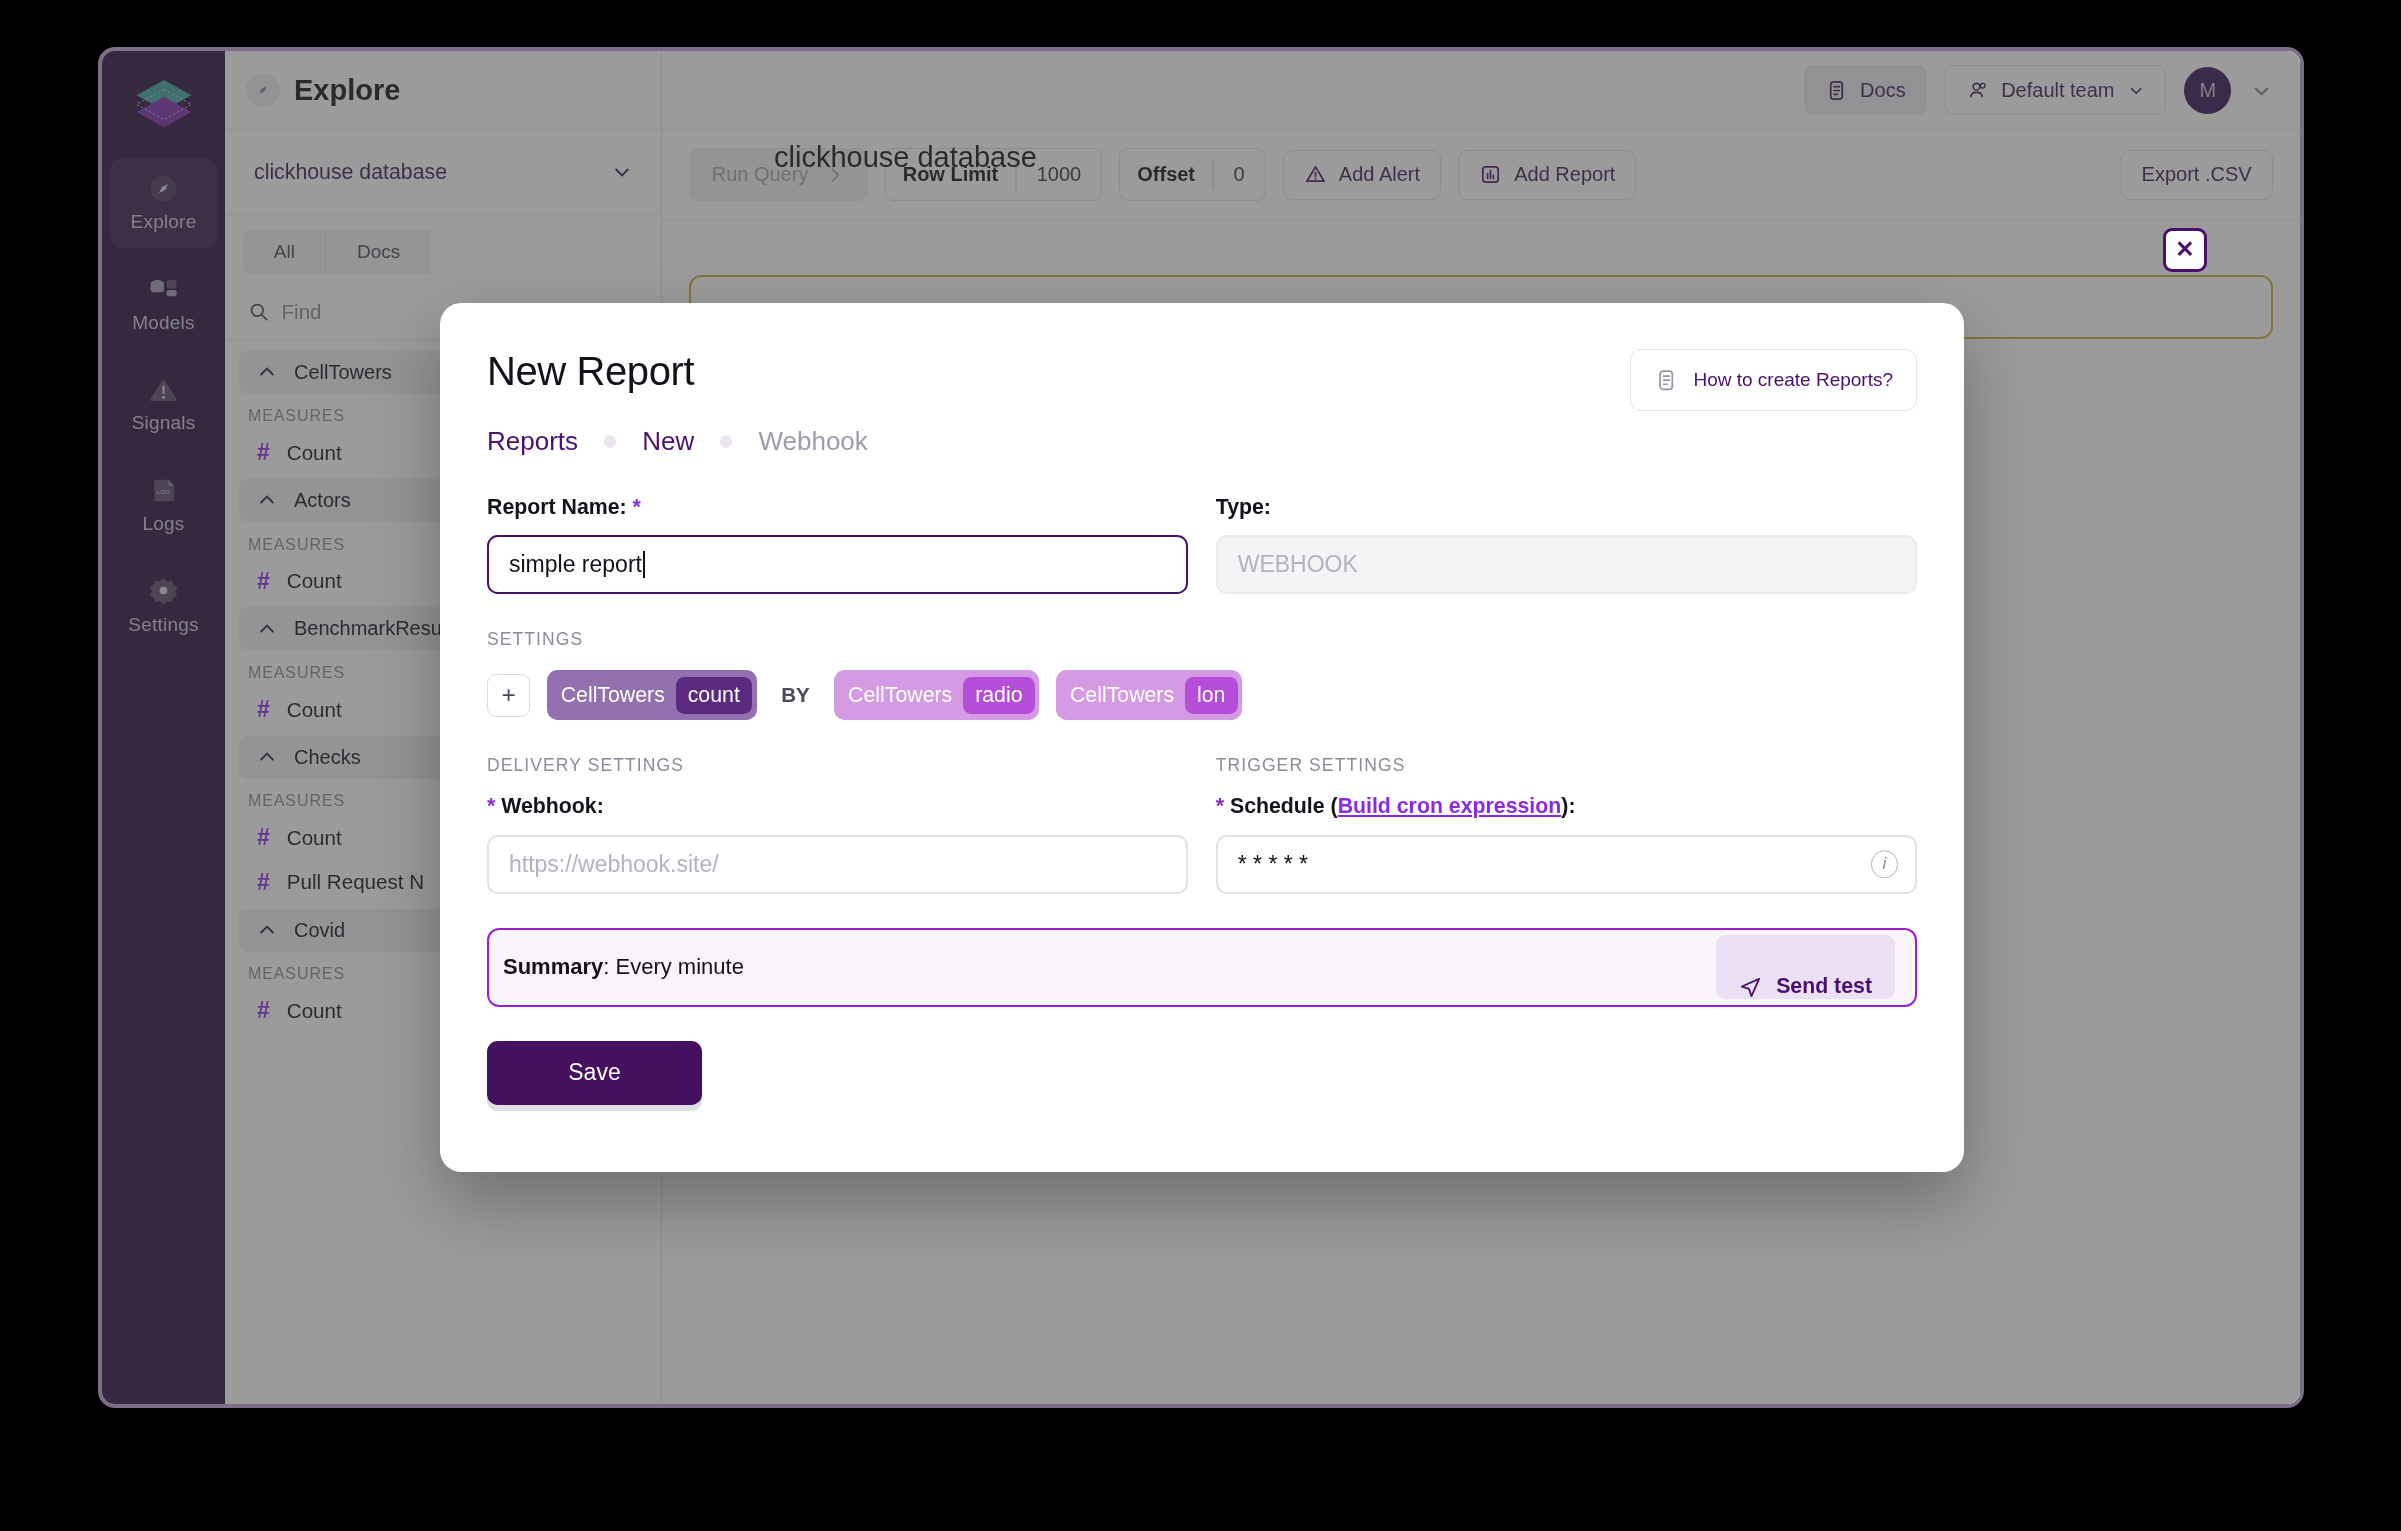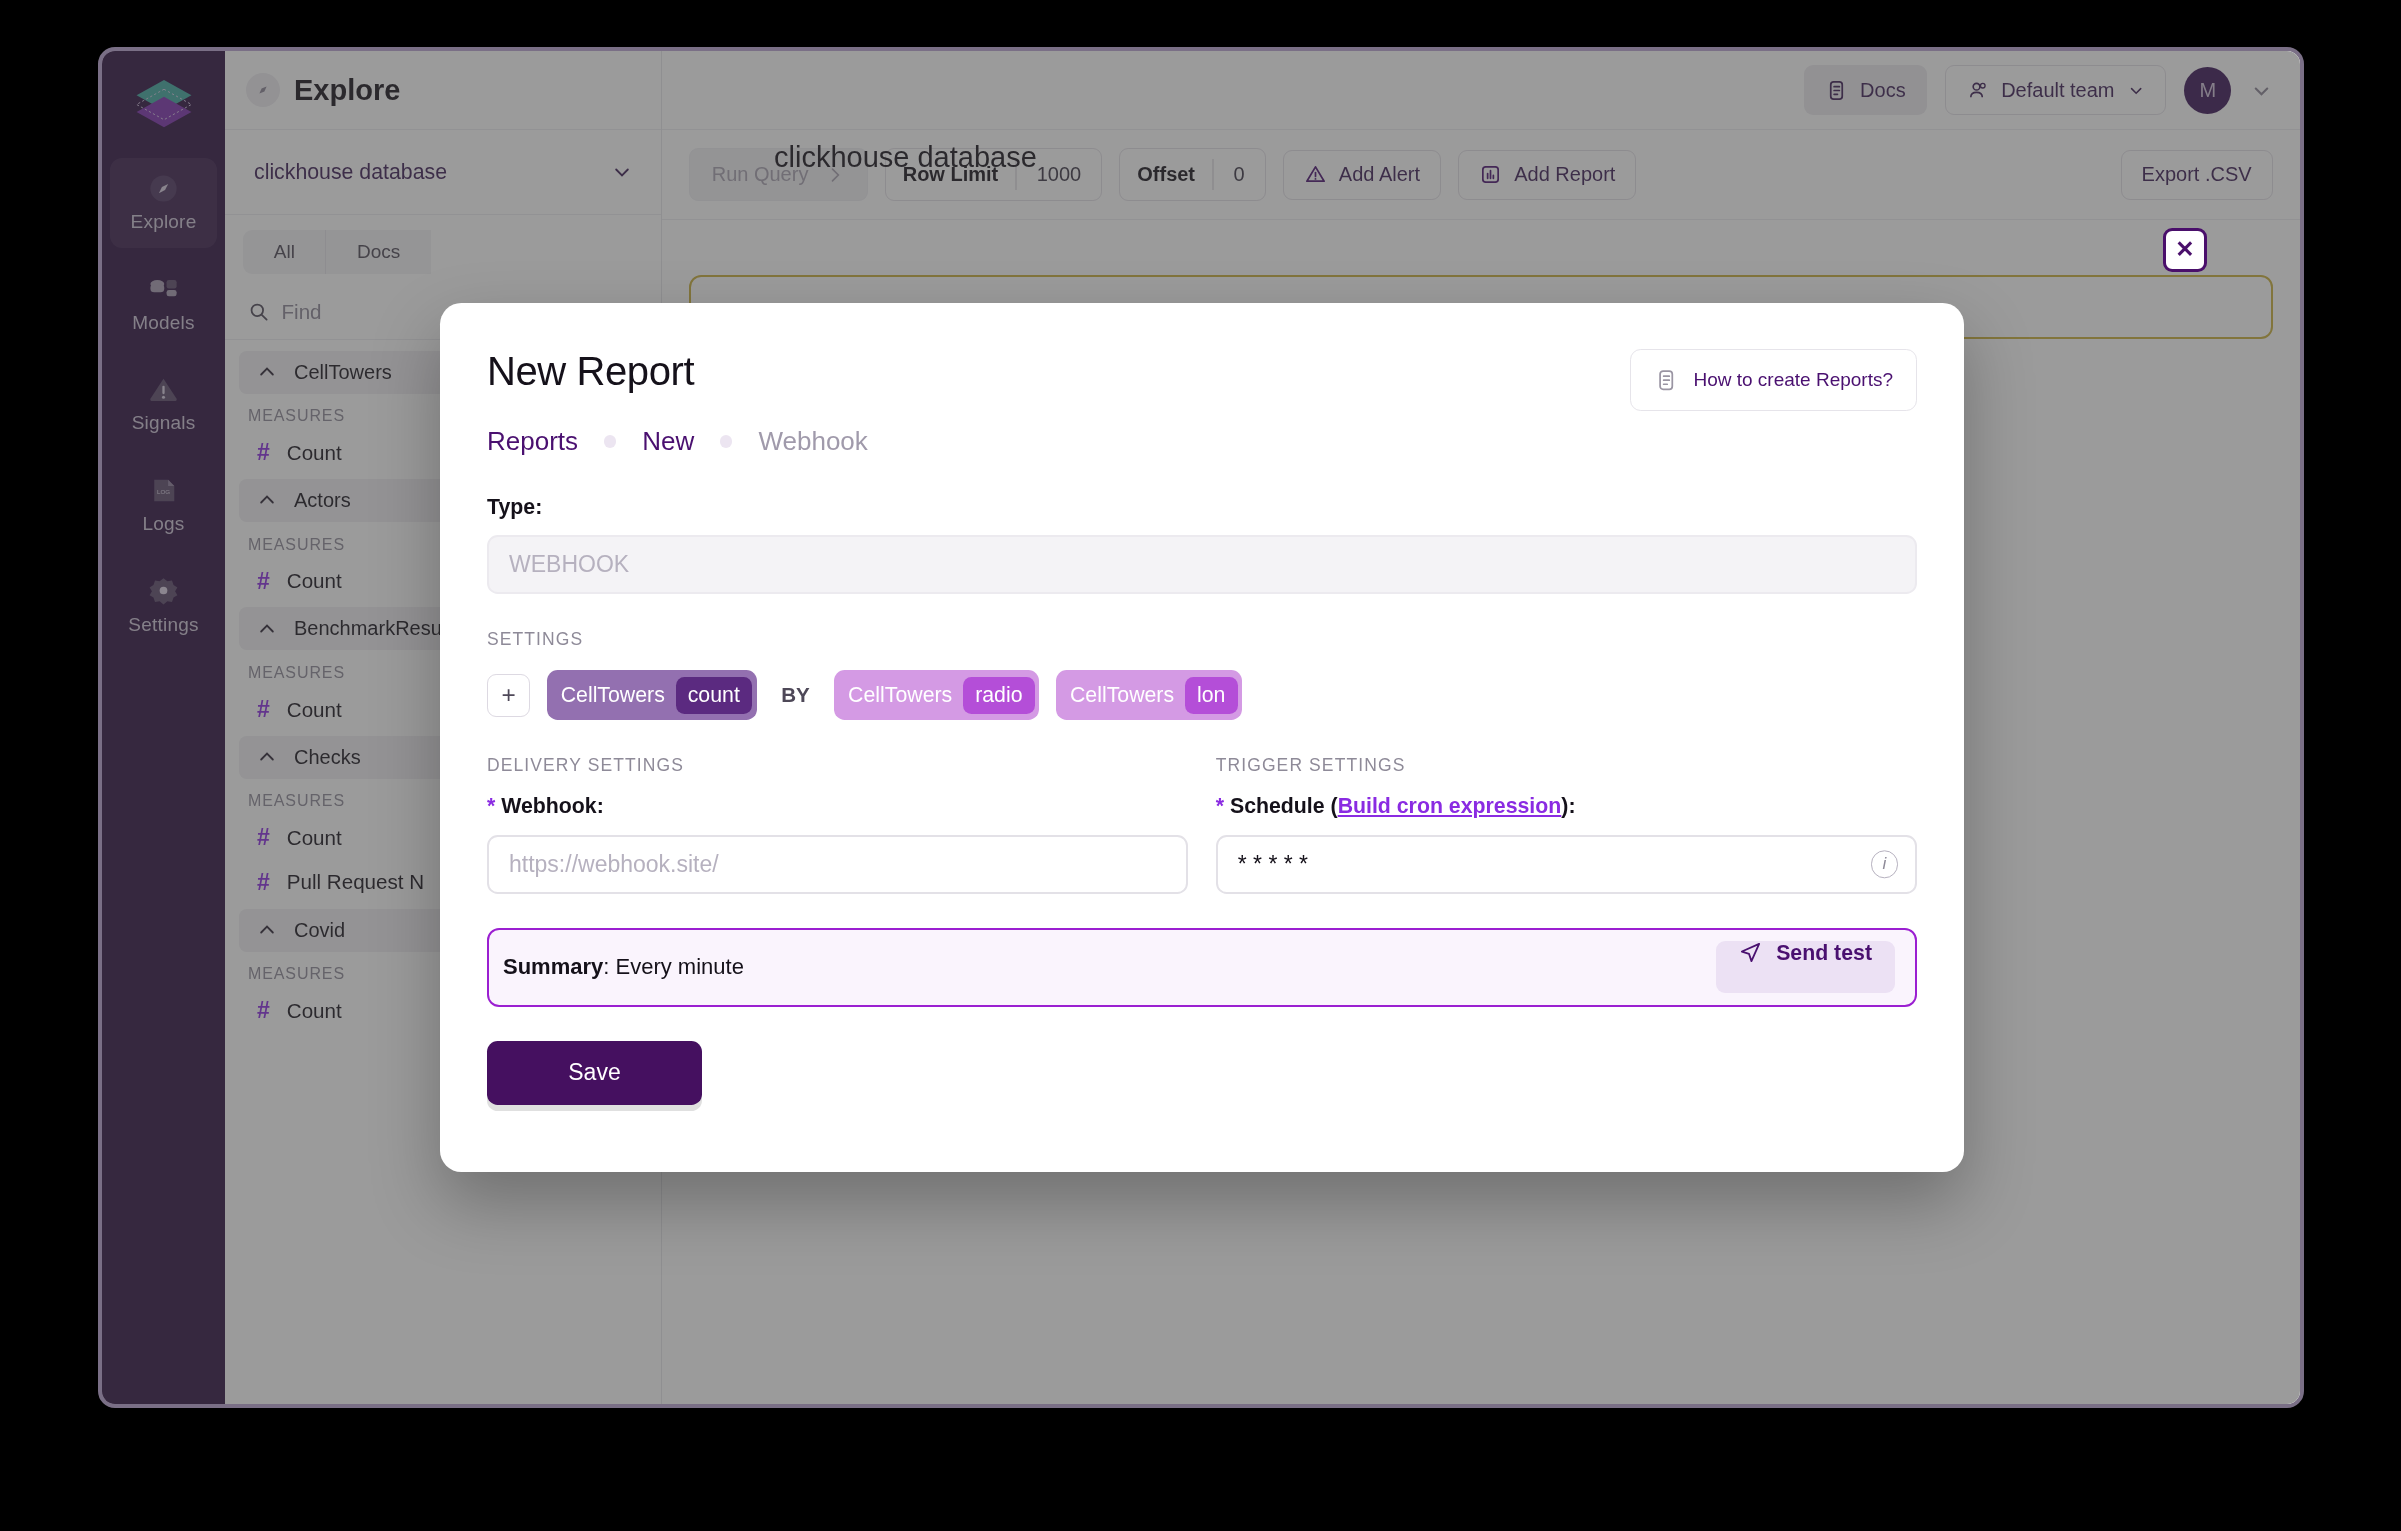--- a/index.html
+++ b/index.html
@@ -224,21 +224,21 @@
 
   .summary-bar {
     margin-top: 34px; height: 79px;
     border: 2.3px solid #9b1fd1; border-radius: 12.2px; background:#faf4fd;
     display:flex; align-items:center; justify-content:space-between;
     padding: 0 20px 0 14px;
   }
   .summary-text { font-size: 22px; color:#15111a; }
   .summary-text b { font-weight:700; }
   .sendtest {
-    display:flex; align-items:flex-start; gap:13.7px; height: 52px;
+    display:flex; align-items:flex-end; gap:13.7px; height: 64px;
     border-radius: 9.1px; padding: 0 23px; background:#ece1f4;
     color:#4a1070; font-size: 21.3px; font-weight:700;
   }
   .save-btn {
     margin-top: 34px; width: 215px; height: 64px;
     background:#451060; color:#fff; border-radius: 10.7px;
     display:flex; align-items:center; justify-content:center;
     font-size: 23px;
     box-shadow: 0 6.1px 0 rgba(0,0,0,.12);
   }
@@ -545,20 +545,30 @@
       <div class="crumbs">
         <span class="crumb">Reports</span>
         <span class="crumb-dot"></span>
         <span class="crumb">New</span>
         <span class="crumb-dot"></span>
         <span class="crumb muted">Webhook</span>
       </div>
 
       <div class="row2">
         <div class="col">
+          <label class="flabel">
+            <span>Report Name:</span>
+            <span class="req">*</span>
+          </label>
+          <div class="field focused">
+            <span>simple report</span>
+              <span class="caret"></span>
+          </div>
+        </div>
+        <div class="col">
           <label class="flabel">Type:</label>
           <div class="field disabled">
             <span>WEBHOOK</span>
           </div>
         </div>
       </div>
 
       <div class="section-label">SETTINGS</div>
       <div class="preview-row">
         <div class="plus-btn">+</div>

